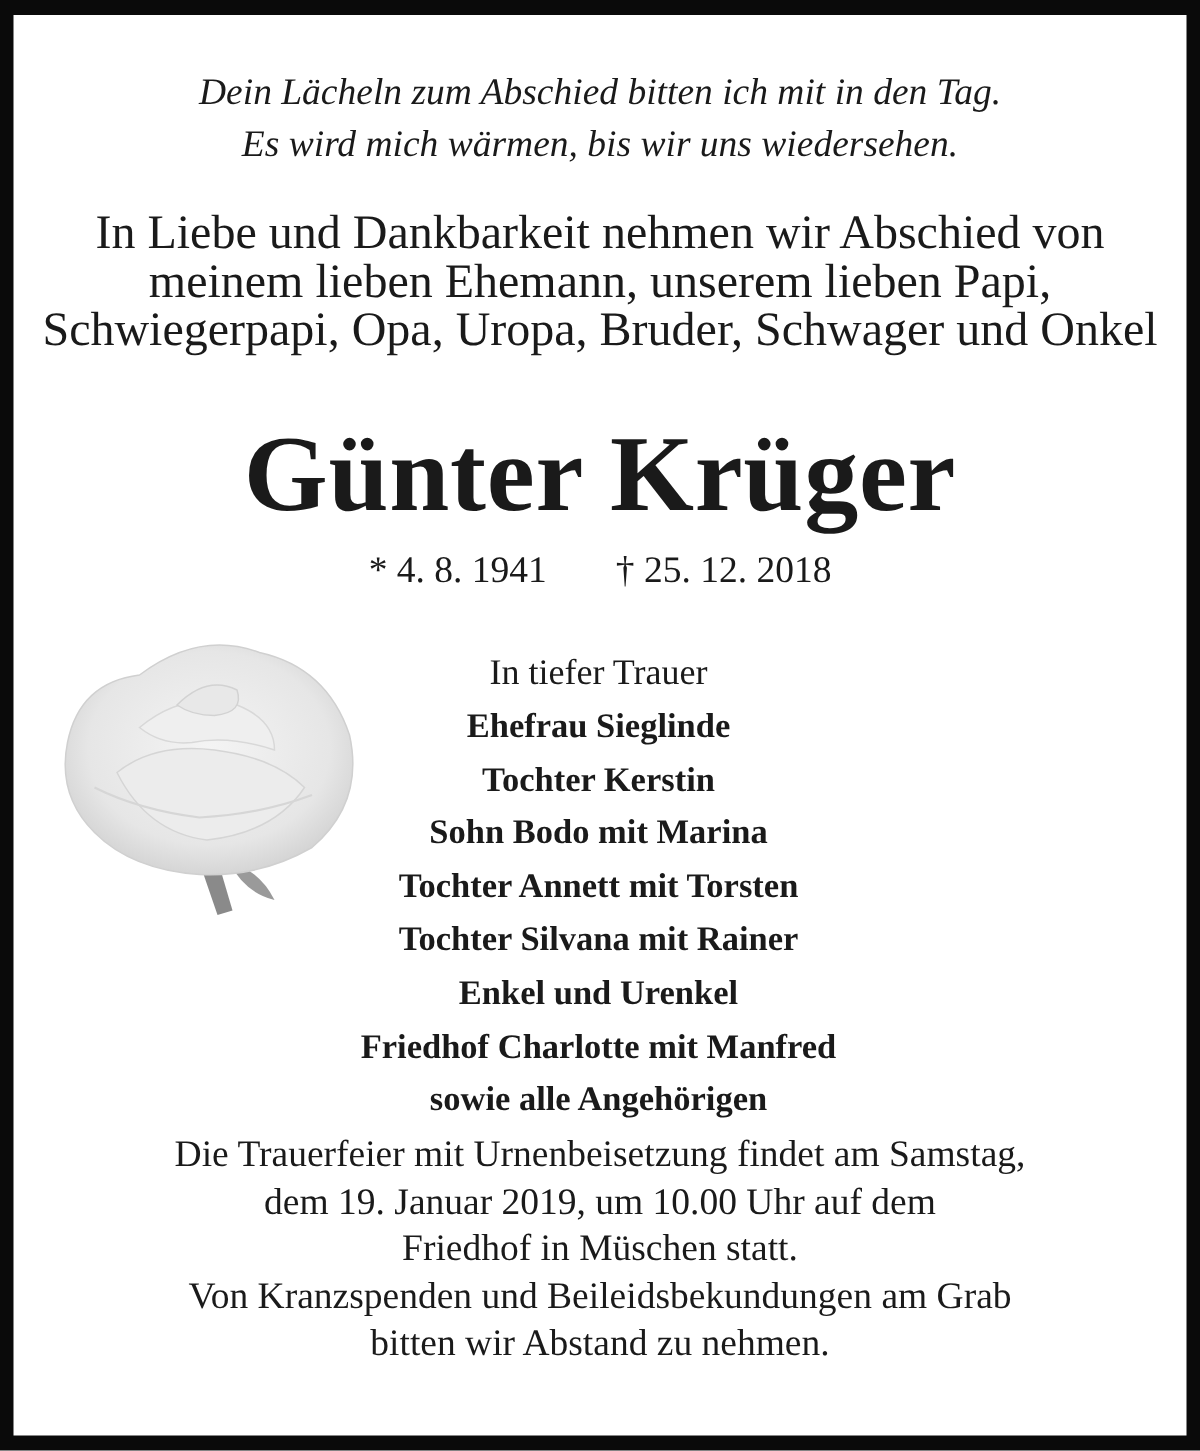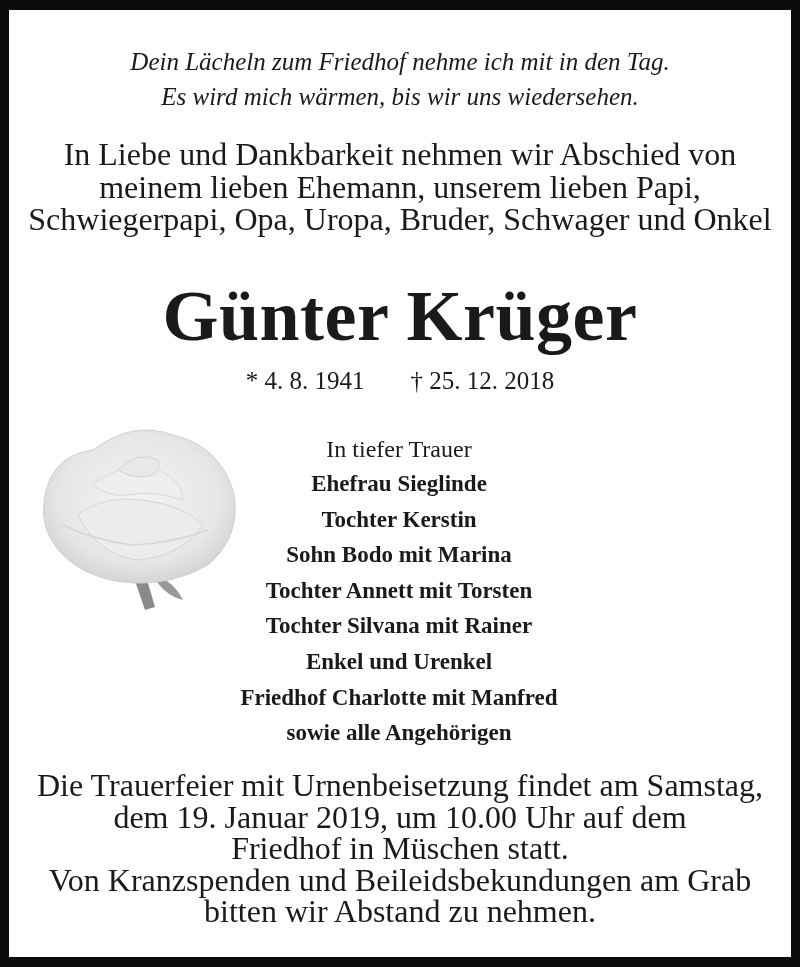--- a/index.html
+++ b/index.html
@@ -9,30 +9,30 @@
   .center{position:absolute;left:0;right:0;text-align:center;}
   .motto{top:34px;font-style:italic;font-size:25px;line-height:35px;}
   .intro{top:128px;font-size:32px;line-height:32.5px;}
   .name{top:264px;font-size:72px;font-weight:bold;line-height:84px;letter-spacing:0.5px;}
   .dates{top:354px;font-size:25px;line-height:34px;}
   .dates span{display:inline-block;}
   .dates .gap{width:46px;}
   .mourn{position:absolute;left:190px;width:400px;text-align:center;top:422px;}
   .mourn .head{font-size:24px;line-height:34px;}
   .mourn .fam{font-size:23px;font-weight:bold;line-height:35.6px;}
-  .service{top:760px;font-size:32px;line-height:31.5px;}
+  .service{top:744px;font-size:25px;line-height:31.5px;}
   .rose{position:absolute;left:24px;top:405px;width:210px;height:200px;}
 </style>
 </head>
 <body>
 
 <div class="card">
 
   <div class="center motto">
-    <div>Dein Lächeln zum Friedhof nehme ich mit in den Tag.</div>
+    <div>Dein Lächeln zum Abschied bitten ich mit in den Tag.</div>
     <div>Es wird mich wärmen, bis wir uns wiedersehen.</div>
   </div>
 
   <div class="center intro">
     <div>In Liebe und Dankbarkeit nehmen wir Abschied von</div>
     <div>meinem lieben Ehemann, unserem lieben Papi,</div>
     <div>Schwiegerpapi, Opa, Uropa, Bruder, Schwager und Onkel</div>
   </div>
 
   <div class="center name">Günter Krüger</div>

